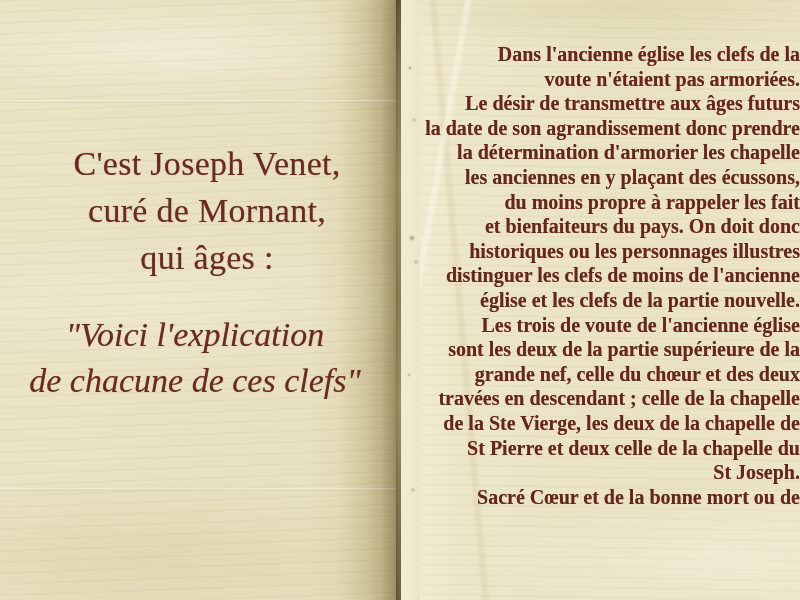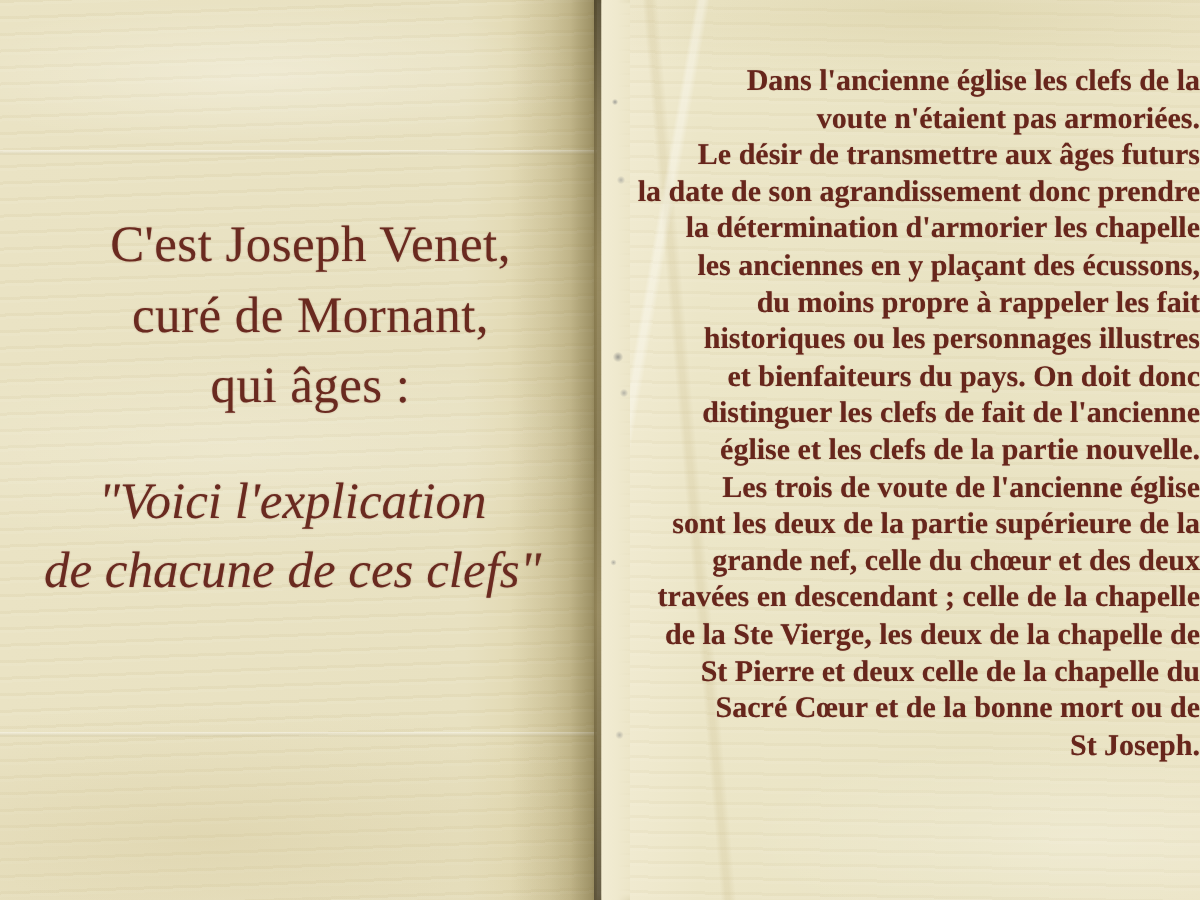--- a/index.html
+++ b/index.html
@@ -128,28 +128,28 @@
 
   <div class="right-page">
     <div class="paragraph">
         <div class="line">Dans l'ancienne église les clefs de la</div>
         <div class="line">voute n'étaient pas armoriées.</div>
         <div class="line">Le désir de transmettre aux âges futurs</div>
         <div class="line">la date de son agrandissement donc prendre</div>
         <div class="line">la détermination d'armorier les chapelle</div>
         <div class="line">les anciennes en y plaçant des écussons,</div>
         <div class="line">du moins propre à rappeler les fait</div>
+        <div class="line">et bienfaiteurs du pays. On doit donc</div>
         <div class="line">historiques ou les personnages illustres</div>
-        <div class="line">et bienfaiteurs du pays. On doit donc</div>
-        <div class="line">distinguer les clefs de fait de l'ancienne</div>
+        <div class="line">distinguer les clefs de moins de l'ancienne</div>
         <div class="line">église et les clefs de la partie nouvelle.</div>
         <div class="line">Les trois de voute de l'ancienne église</div>
         <div class="line">sont les deux de la partie supérieure de la</div>
         <div class="line">grande nef, celle du chœur et des deux</div>
         <div class="line">travées en descendant ; celle de la chapelle</div>
         <div class="line">de la Ste Vierge, les deux de la chapelle de</div>
         <div class="line">St Pierre et deux celle de la chapelle du</div>
+        <div class="line">St Joseph.</div>
         <div class="line">Sacré Cœur et de la bonne mort ou de</div>
-        <div class="line">St Joseph.</div>
       </div>
   </div>
 
 </div>
 
 </body></html>

